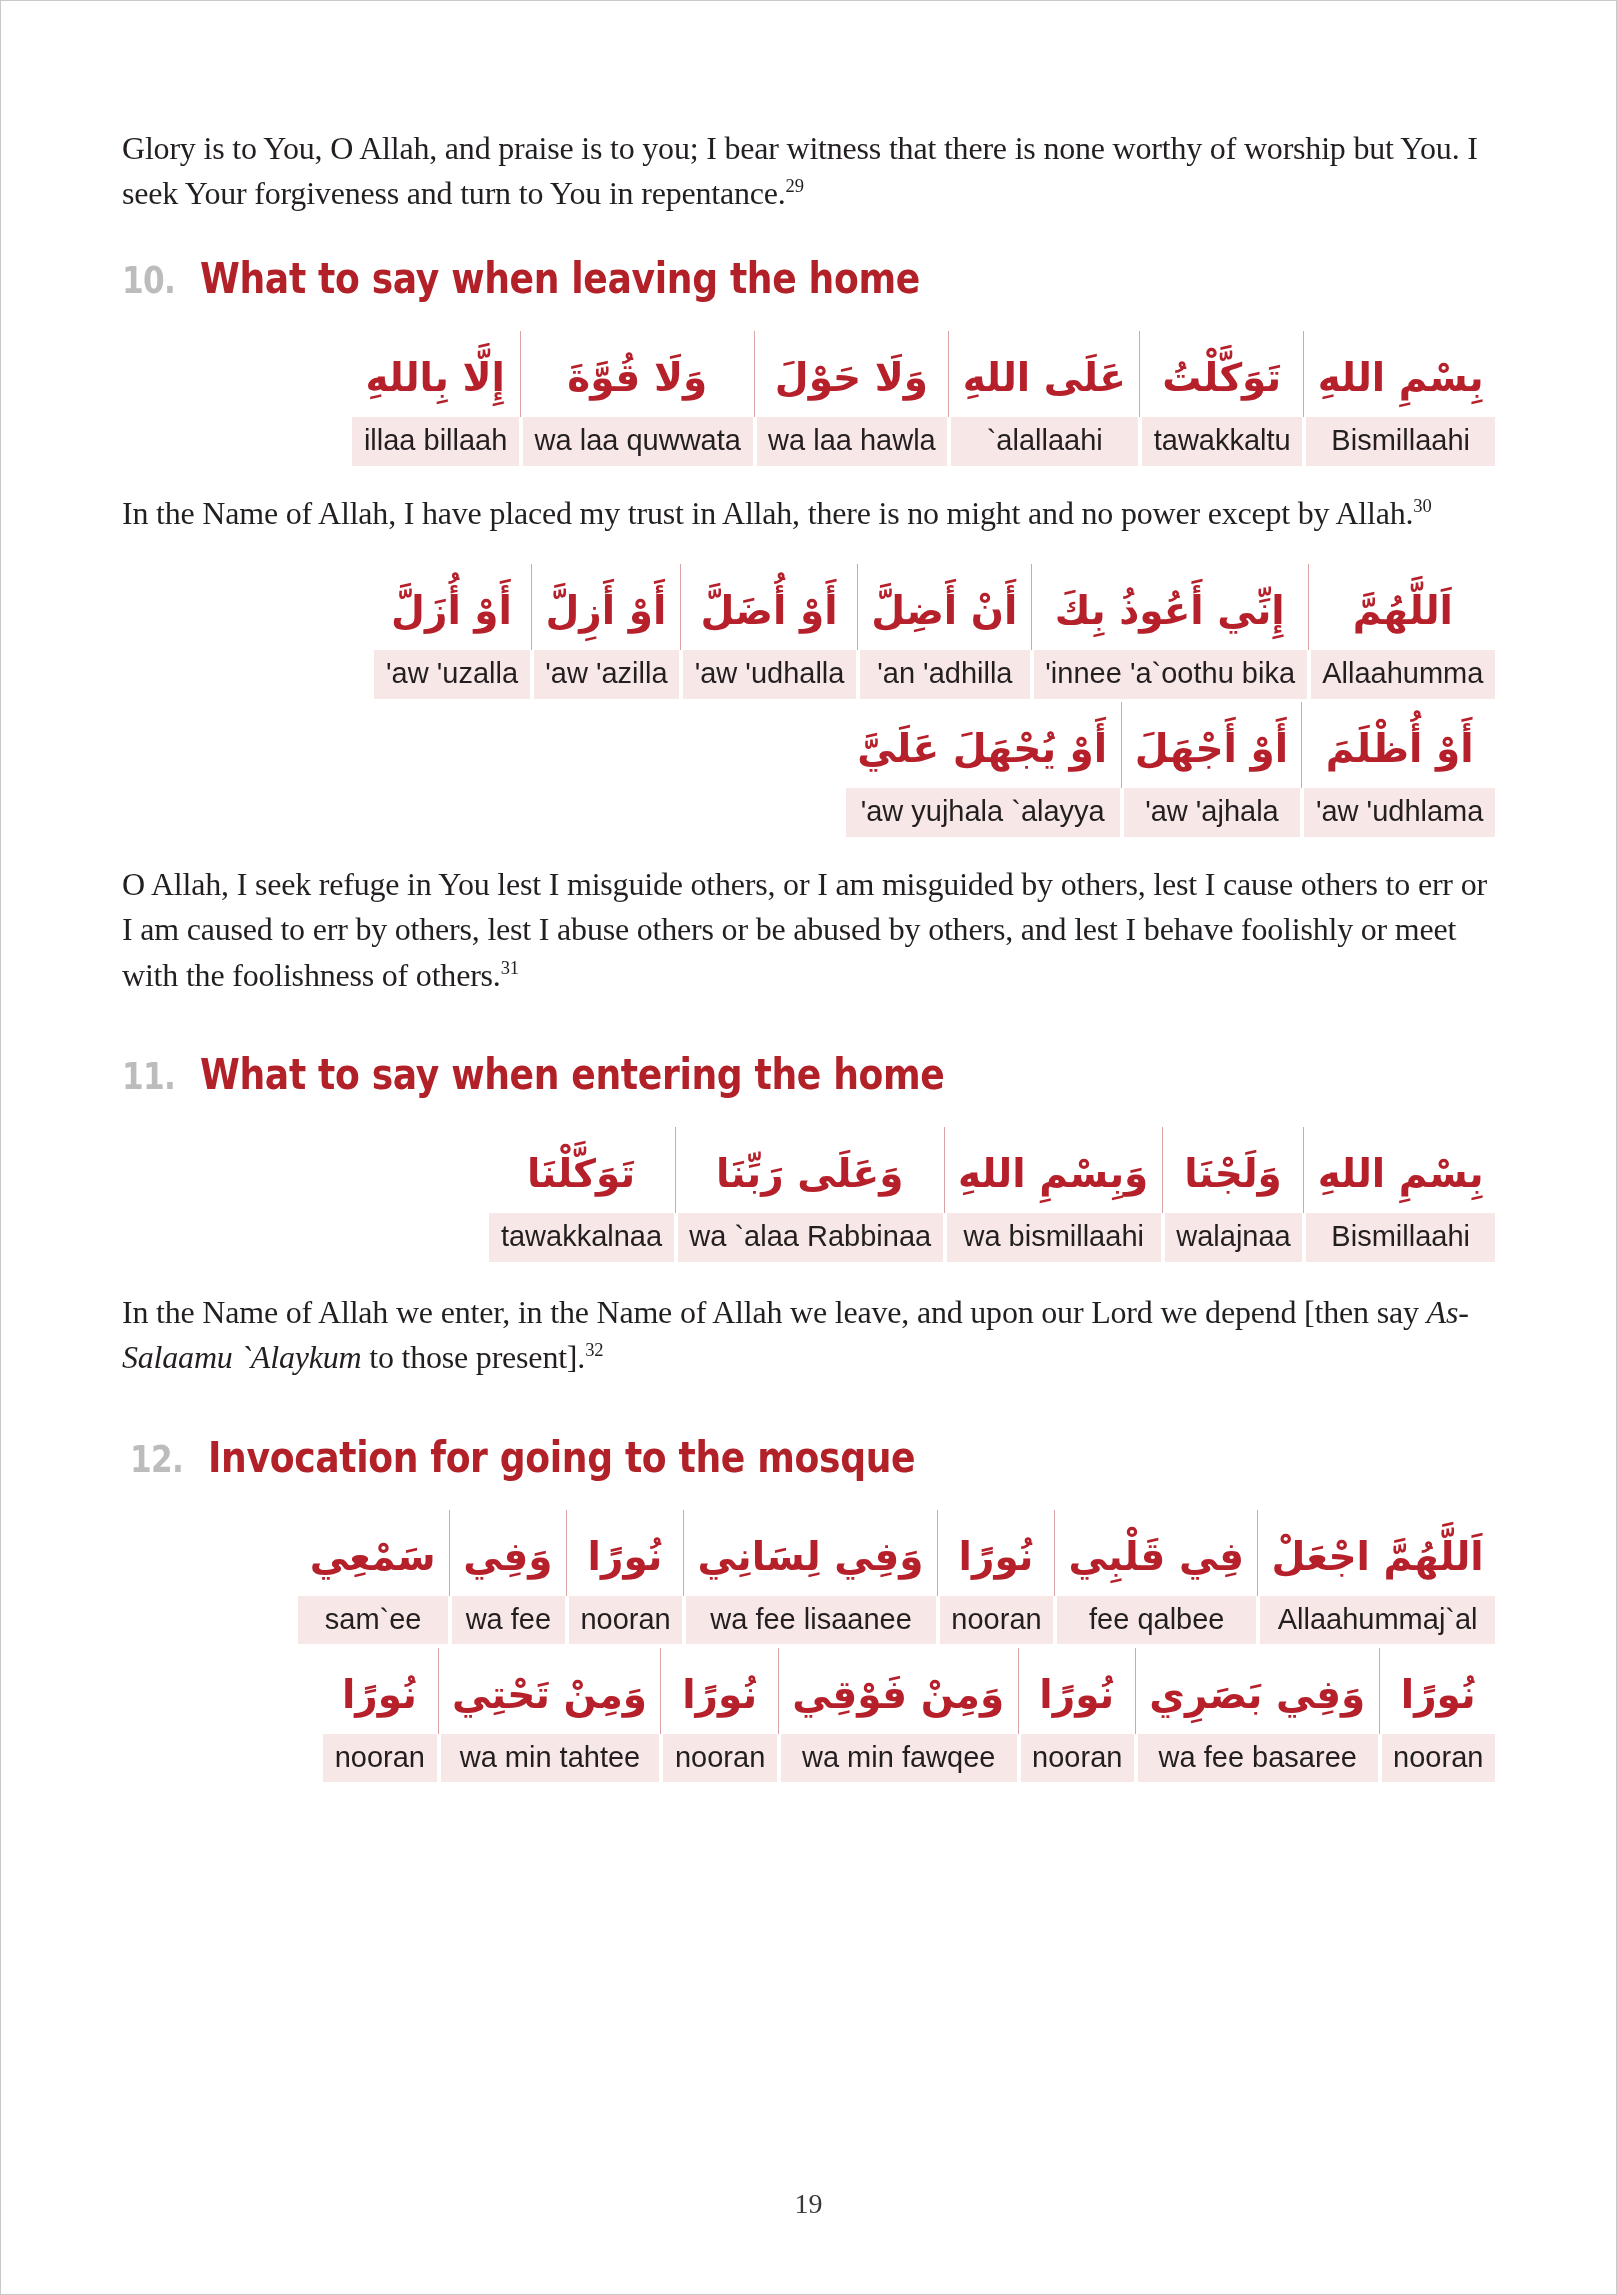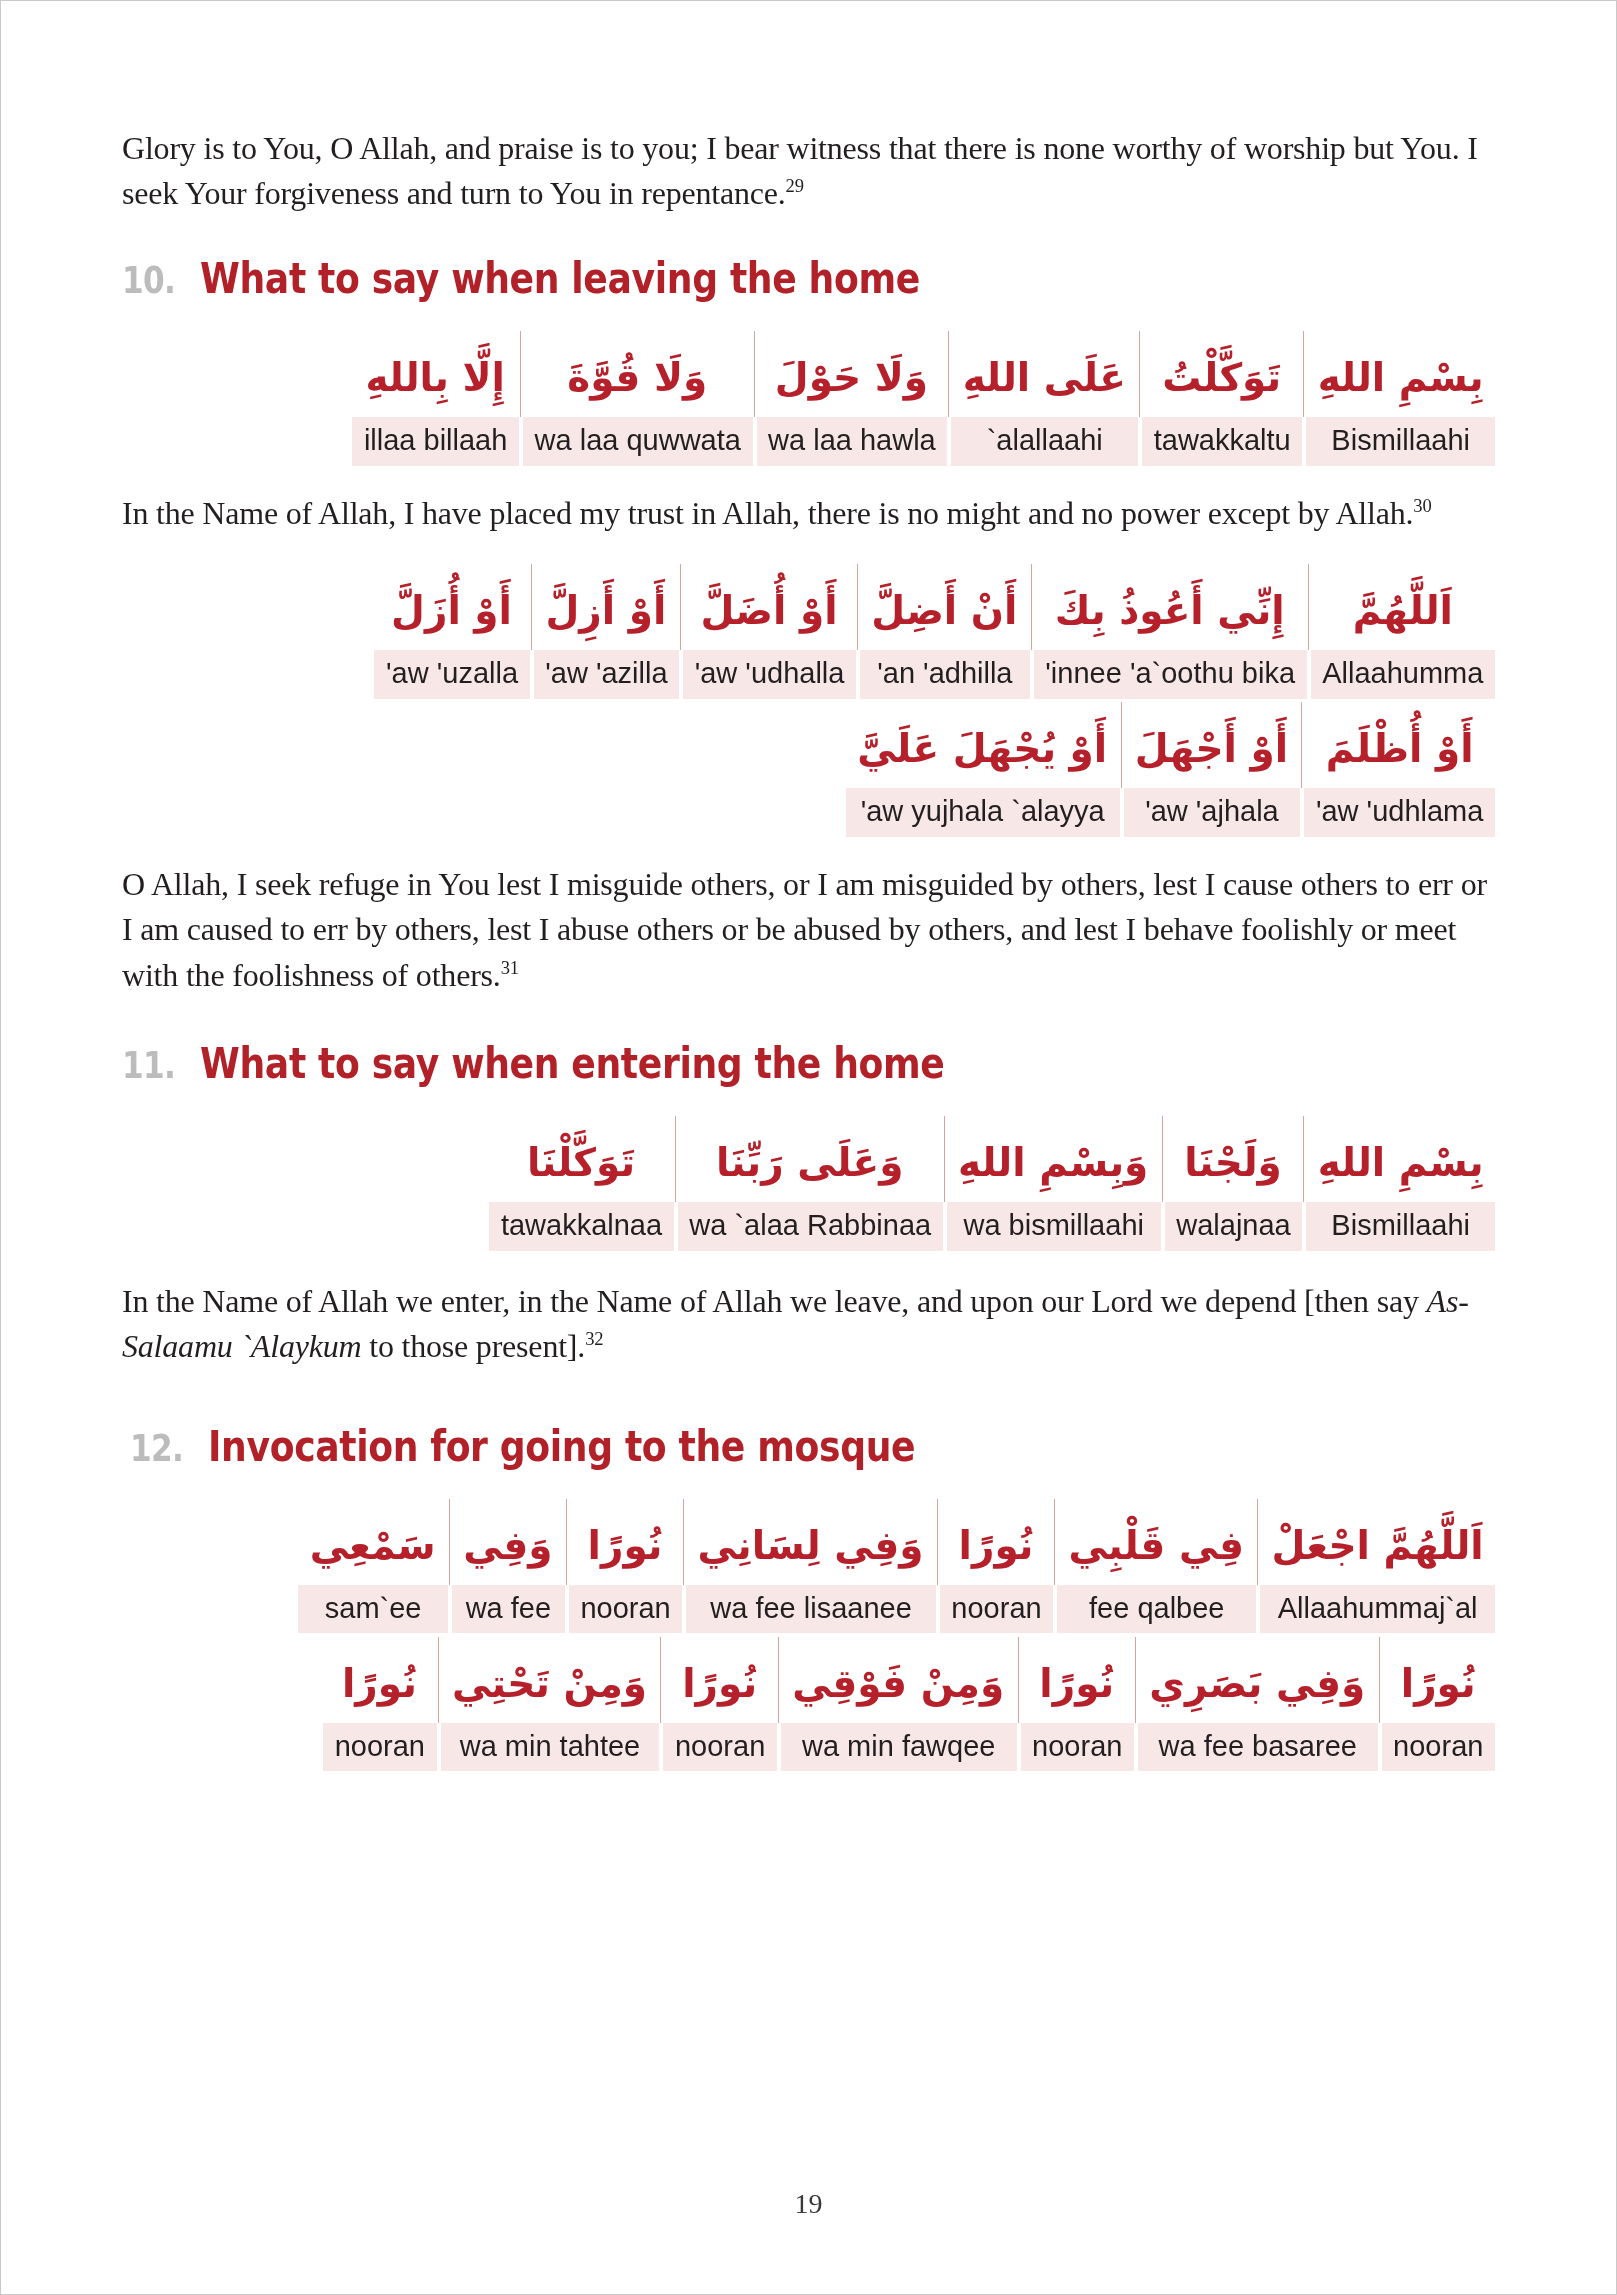--- a/index.html
+++ b/index.html
@@ -234,21 +234,21 @@
         </div>
       </div>
     </div>
 
     <p class="para" style="">
       <span>O Allah, I seek refuge in You lest I misguide others, or I am misguided by others, lest I</span>
       <span>cause others to err or I am caused to err by others, lest I abuse others or be abused by</span>
       <span>others, and lest I behave foolishly or meet with the foolishness of others.</span><sup>31</sup>
     </p>
 
-    <div class="heading" style="margin-top:41px;">
+    <div class="heading" style="margin-top:52px;">
       <span class="hnum">11.</span>
       <span class="htitle">What to say when entering the home</span>
     </div>
 
     <div class="dua">
       <div class="dua-row">
         <div class="cell">
           <div class="arabic">بِسْمِ اللهِ</div>
           <div class="translit">Bismillaahi</div>
         </div>

